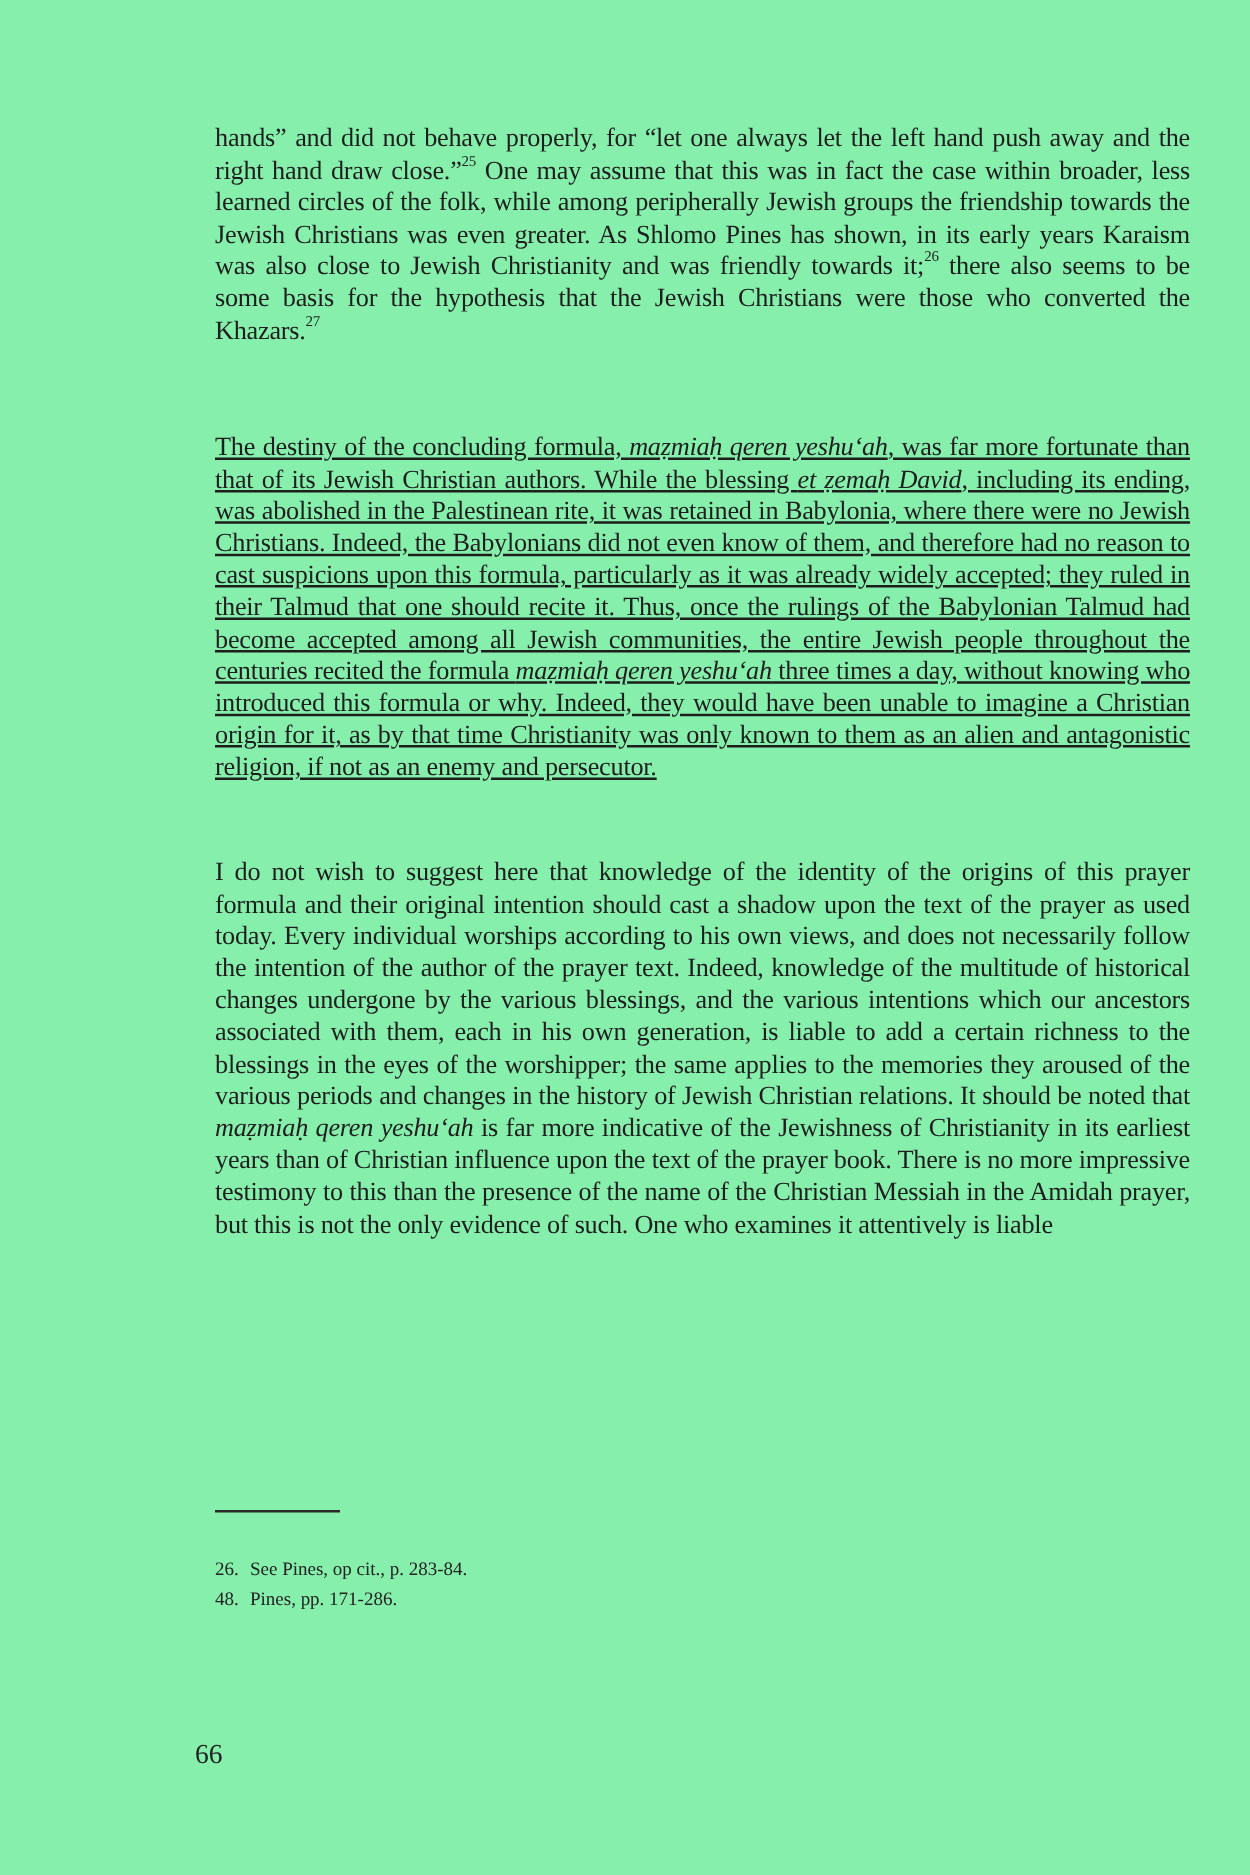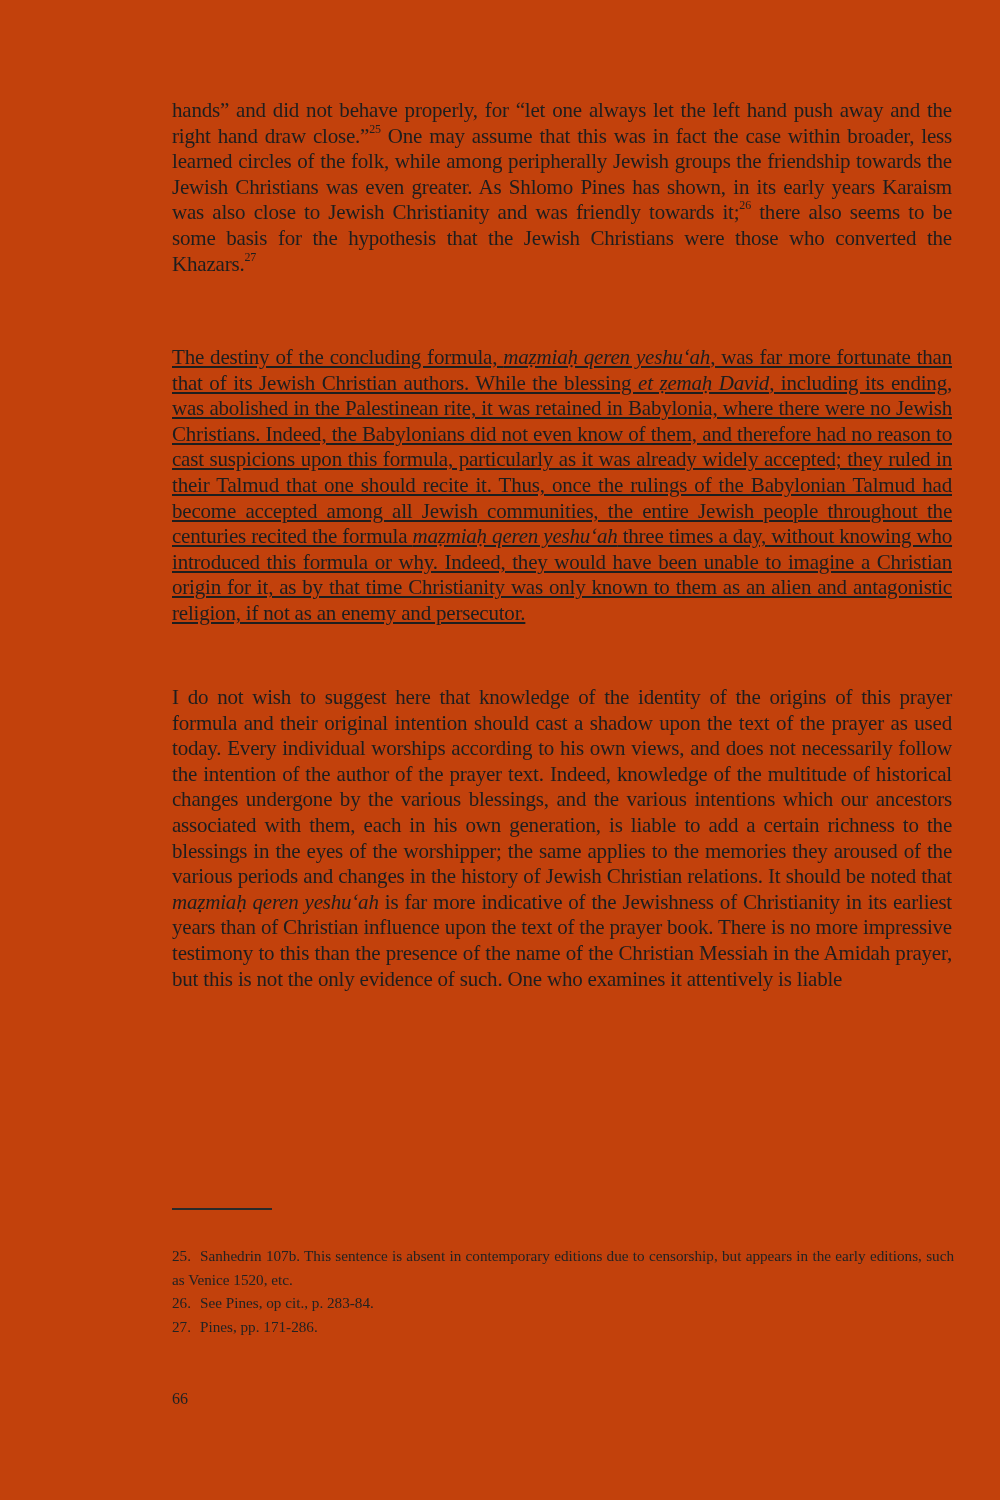--- a/index.html
+++ b/index.html
@@ -12,21 +12,21 @@
       height: 1500px;
       position: relative;
       overflow: hidden;
       font-family: "Liberation Serif", "DejaVu Serif", serif;
       color: #1e1e1e;
     }
     .page {
       position: absolute;
       left: 0; top: 0;
       width: 1000px; height: 1500px;
-      background: #c2410c;
+      background: #86efac;
     }
     .text-block {
       position: absolute;
       left: 172px;
       width: 780px;
       font-size: 21px;
       line-height: 25.6px;
       text-align: justify;
       text-align-last: auto;
       letter-spacing: -0.2px;
@@ -65,23 +65,23 @@
     .fn {
       margin: 0;
       text-align: justify;
     }
     .fn .fn-num {
       display: inline-block;
       width: 28px;
     }
     .page-number {
       position: absolute;
-      left: 172px;
+      left: 156px;
       top: 1390px;
-      font-size: 16px;
+      font-size: 22px;
       color: #222;
     }
   </style>
 </head>
 <body>
 
 <div class="page">
 
   <div class="text-block para-1">
     <p class="para"><span>hands” and did not behave properly, for “let one always let the left hand push away and the right hand draw close.”</span><sup>25</sup><span> One may assume that this was in fact the case within broader, less learned circles of the folk, while among peripherally Jewish groups the friendship towards the Jewish Christians was even greater. As Shlomo Pines has shown, in its early years Karaism was also close to Jewish Christianity and was friendly towards it;</span><sup>26</sup><span> there also seems to be some basis for the hypothesis that the Jewish Christians were those who converted the Khazars.</span><sup>27</sup></p>
@@ -91,20 +91,19 @@
     <p class="para"><span>The destiny of the concluding formula, </span><i>maẓmiaḥ qeren yeshuʻah</i><span>, was far more fortunate than that of its Jewish Christian authors. While the blessing </span><i>et ẓemaḥ David</i><span>, including its ending, was abolished in the Palestinean rite, it was retained in Babylonia, where there were no Jewish Christians. Indeed, the Babylonians did not even know of them, and therefore had no reason to cast suspicions upon this formula, particularly as it was already widely accepted; they ruled in their Talmud that one should recite it. Thus, once the rulings of the Babylonian Talmud had become accepted among all Jewish communities, the entire Jewish people throughout the centuries recited the formula </span><i>maẓmiaḥ qeren yeshuʻah</i><span> three times a day, without knowing who introduced this formula or why. Indeed, they would have been unable to imagine a Christian origin for it, as by that time Christianity was only known to them as an alien and antagonistic religion, if not as an enemy and persecutor.</span></p>
   </div>
 
   <div class="text-block para-3">
     <p class="para"><span>I do not wish to suggest here that knowledge of the identity of the origins of this prayer formula and their original intention should cast a shadow upon the text of the prayer as used today. Every individual worships according to his own views, and does not necessarily follow the intention of the author of the prayer text. Indeed, knowledge of the multitude of historical changes undergone by the various blessings, and the various intentions which our ancestors associated with them, each in his own generation, is liable to add a certain richness to the blessings in the eyes of the worshipper; the same applies to the memories they aroused of the various periods and changes in the history of Jewish Christian relations. It should be noted that </span><i>maẓmiaḥ qeren yeshuʻah</i><span> is far more indicative of the Jewishness of Christianity in its earliest years than of Christian influence upon the text of the prayer book. There is no more impressive testimony to this than the presence of the name of the Christian Messiah in the Amidah prayer, but this is not the only evidence of such. One who examines it attentively is liable</span></p>
   </div>
 
   <div class="rule"></div>
 
   <div class="footnotes">
-    <p class="fn"><span class="fn-num">25.</span><span>Sanhedrin 107b. This sentence is absent in contemporary editions due to censorship, but appears in the early editions, such as Venice 1520, etc.</span></p>
     <p class="fn"><span class="fn-num">26.</span><span>See Pines, op cit., p. 283-84.</span></p>
-    <p class="fn"><span class="fn-num">27.</span><span>Pines, pp. 171-286.</span></p>
+    <p class="fn"><span class="fn-num">48.</span><span>Pines, pp. 171-286.</span></p>
   </div>
 
   <div class="page-number">66</div>
 
 </div>
 
 </body></html>

